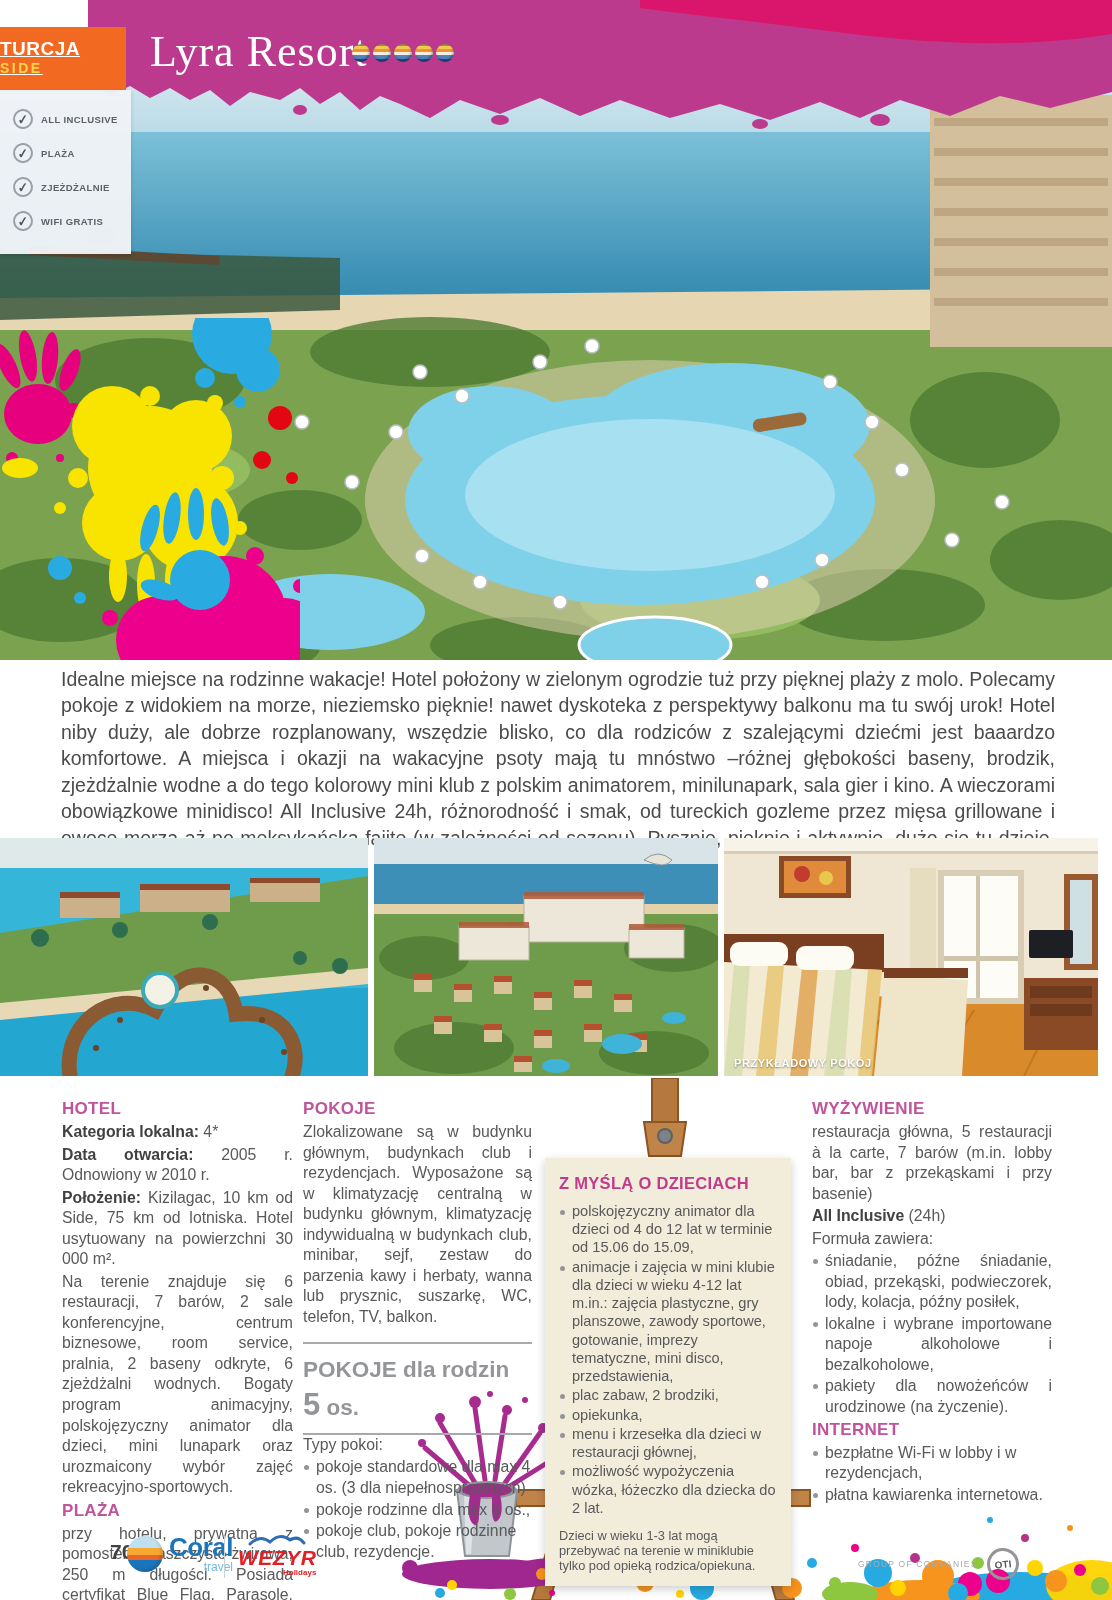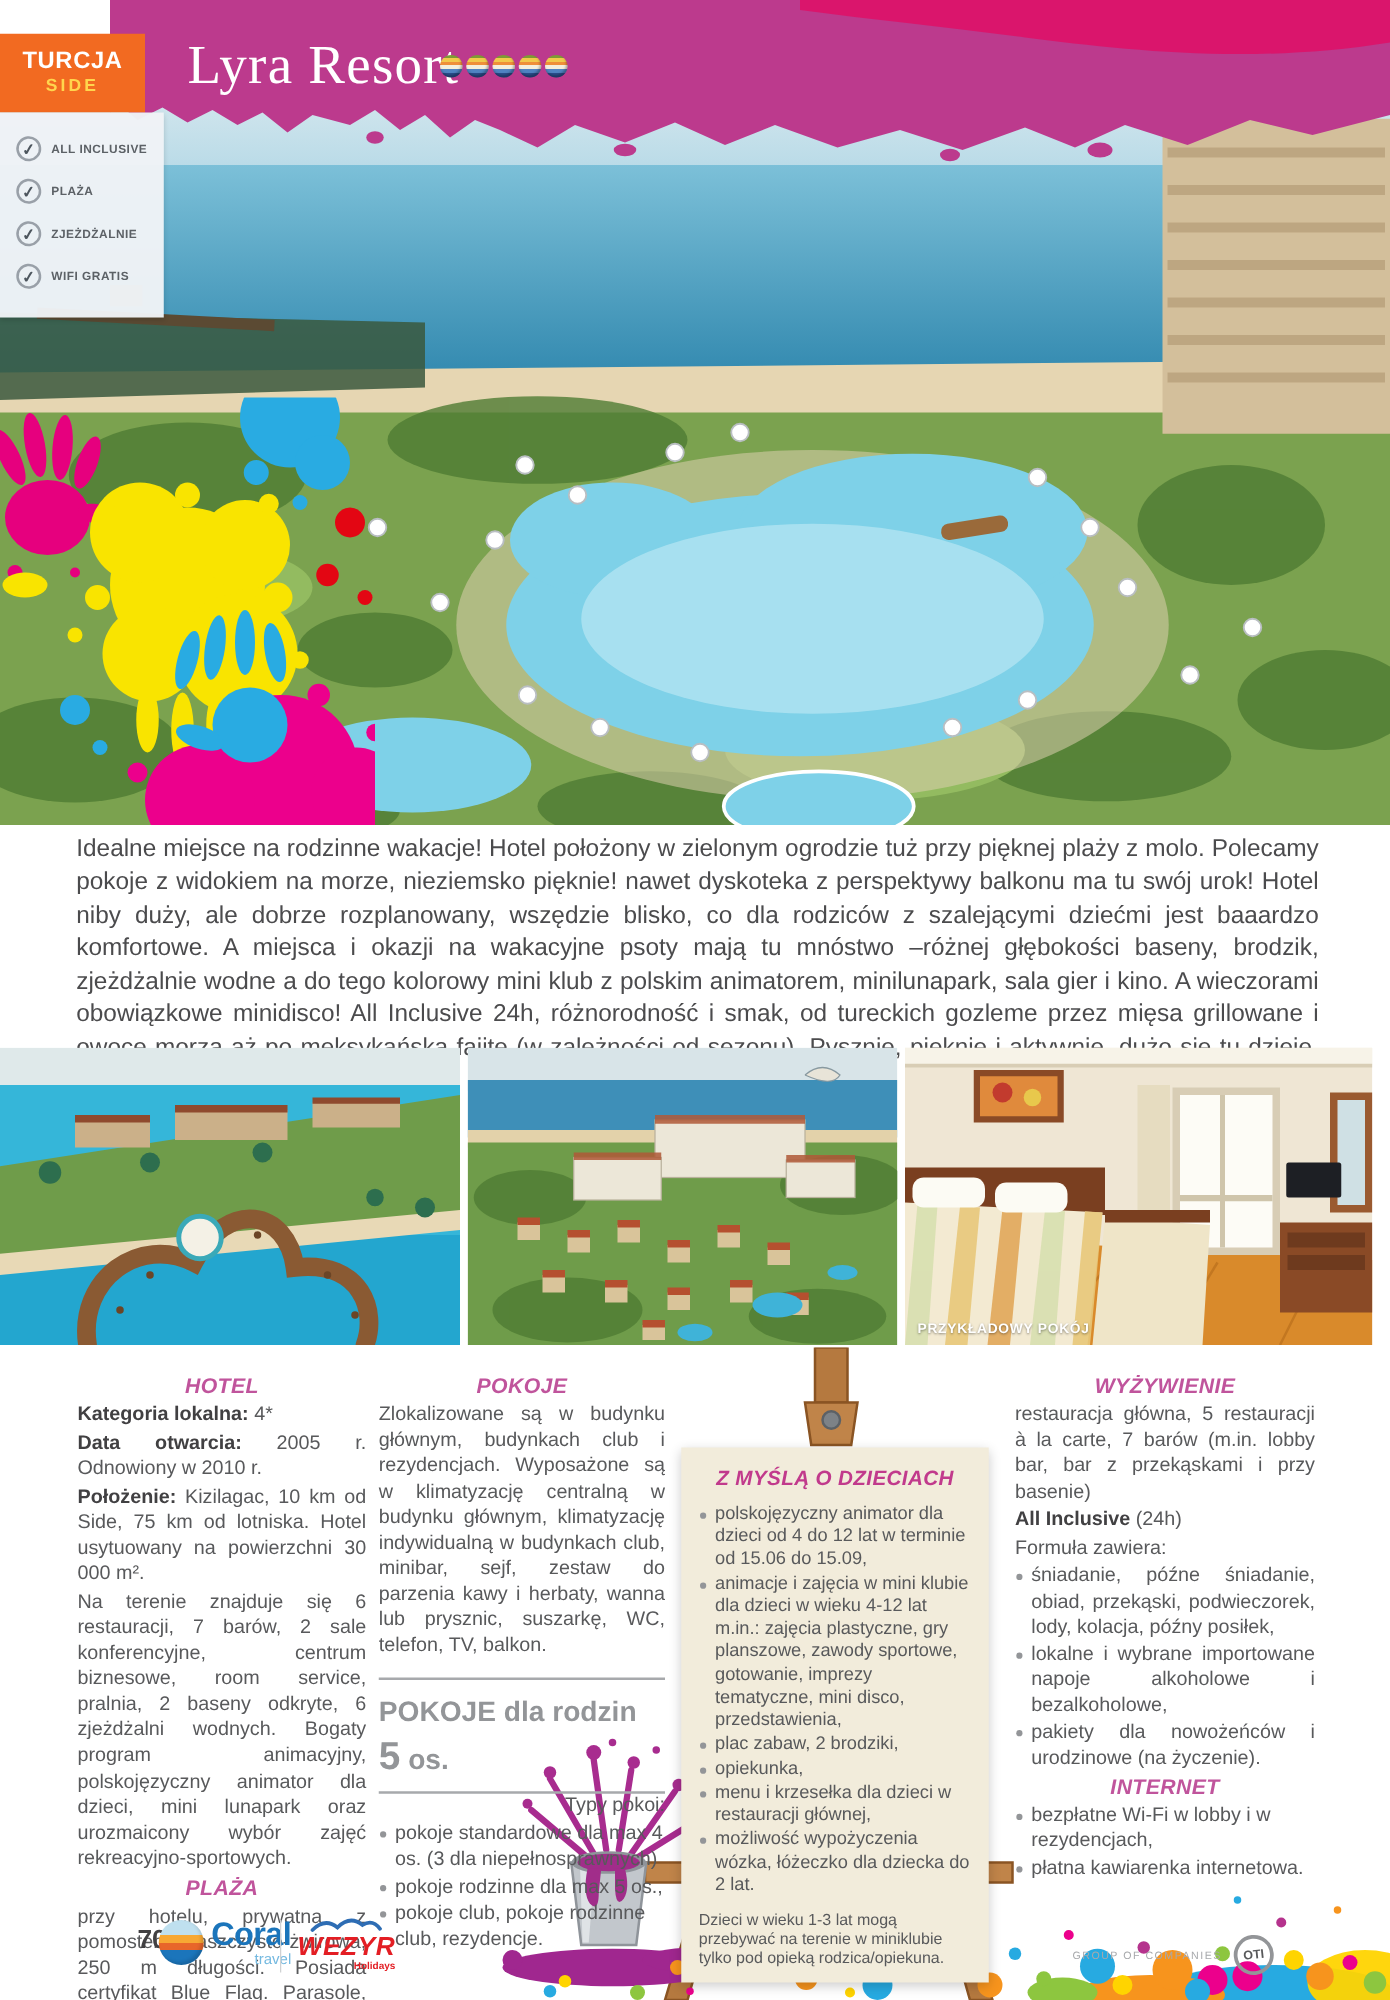--- a/index.html
+++ b/index.html
@@ -14,22 +14,22 @@
   .band{position:absolute;left:0;top:0;width:1112px;height:132px;z-index:2;pointer-events:none;}
   .title{position:absolute;left:150px;top:26px;z-index:3;margin:0;
          font-family:"Liberation Serif","DejaVu Serif",serif;font-weight:normal;
          font-size:44px;color:#fff;letter-spacing:1px;}
   .balls{position:absolute;left:352px;top:44px;z-index:3;display:flex;gap:3px;}
   .ball{width:18px;height:18px;border-radius:50%;
         background:linear-gradient(180deg,#7e9a35 0 12%,#f2c94c 12% 30%,#ef8f3a 30% 46%,#f5efdc 46% 62%,#4f83c2 62% 82%,#2a4f8f 82% 100%);
         box-shadow:inset -1px -2px 2px rgba(0,0,0,.3);}
 
   
-  .dest{position:absolute;left:0;top:27px;width:116px;height:63px;background:#f26a21;
-        color:#fff;text-align:center;padding-top:11px;box-sizing:border-box;z-index:3;}
+  .dest{position:absolute;left:0;top:27px;width:126px;height:63px;background:#f26a21;
+        color:#fff;text-align:left;padding-top:11px;box-sizing:border-box;z-index:3;text-decoration:underline;}
   .dest-country{font-size:19px;font-weight:bold;letter-spacing:.5px;}
   .dest-region{font-size:14px;color:#ffd54d;letter-spacing:2.5px;font-weight:bold;}
   .badges{position:absolute;left:0;top:90px;width:131px;background:rgba(240,243,246,.97);
           padding:12px 0 16px;box-sizing:border-box;z-index:3;box-shadow:0 2px 4px rgba(0,0,0,.15);}
   .badge{display:flex;align-items:center;gap:8px;padding:7px 4px 7px 13px;}
   .check{flex:0 0 auto;width:20px;height:20px;border:2px solid #99a0a8;border-radius:50%;
          color:#4d565e;font-size:13px;font-weight:bold;display:flex;align-items:center;
          justify-content:center;transform:rotate(-6deg);box-sizing:border-box;}
   .blabel{font-size:9.5px;font-weight:bold;color:#5c6166;letter-spacing:.4px;}
 
@@ -40,30 +40,30 @@
   
   .photos{position:absolute;left:0;top:838px;width:1112px;height:238px;display:flex;gap:6px;z-index:1;}
   .photo{position:relative;height:238px;overflow:hidden;flex:0 0 auto;}
   .photo svg{display:block;}
   .room-label{position:absolute;left:10px;bottom:7px;color:#fff;font-size:11px;font-weight:bold;
               letter-spacing:.6px;text-shadow:0 1px 2px rgba(0,0,0,.45);}
 
   
   .col{position:absolute;font-size:15.8px;line-height:1.3;color:#58595b;text-align:justify;z-index:2;}
   .col p{margin:0 0 2px;}
-  .h{font-size:17px;font-weight:bold;color:#c0549c;letter-spacing:.3px;margin:0 0 7px;text-align:center;font-style:italic;}
+  .h{font-size:17px;font-weight:bold;color:#c0549c;letter-spacing:.3px;margin:0 0 7px;text-align:left;}
   .h2{margin-top:22px;}
   .col b{color:#414042;}
   .col-hotel{left:62px;top:1098px;width:231px;}
   .col-pokoje{left:303px;top:1098px;width:229px;}
   .col-wyz{left:812px;top:1098px;width:240px;}
   .rule{border:0;border-top:2px solid #a7a9ac;margin:15px 0 0;}
   .family{color:#939598;font-weight:bold;font-size:22.5px;padding:11px 0 8px;text-align:left;}
   .family .num{font-size:31px;}
-  .types-title{margin-top:15px;text-align:right;}
+  .types-title{margin-top:15px;text-align:left;}
   ul.blist{list-style:none;margin:2px 0 0;padding:0;text-align:left;}
   ul.blist li{position:relative;padding-left:13px;margin:1px 0;}
   ul.blist li::before{content:"";position:absolute;left:1px;top:8px;width:5px;height:5px;
                       border-radius:50%;background:#939598;}
   ul.justify li{text-align:justify;}
 
   
   .kids{position:absolute;left:545px;top:1158px;width:246px;background:#f2ecdb;
         box-shadow:0 3px 9px rgba(0,0,0,.2);padding:16px 14px 13px;box-sizing:border-box;z-index:2;}
   .kids .h{color:#c13a8c;font-size:16.5px;margin-bottom:9px;}

